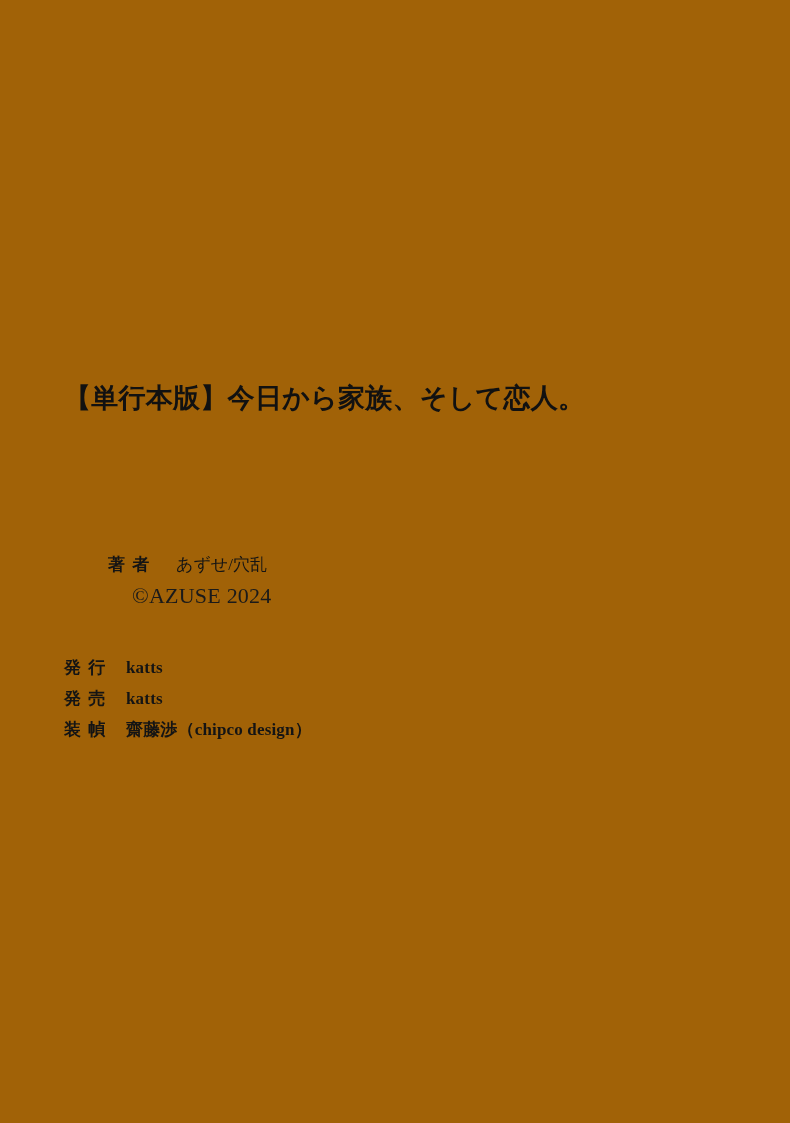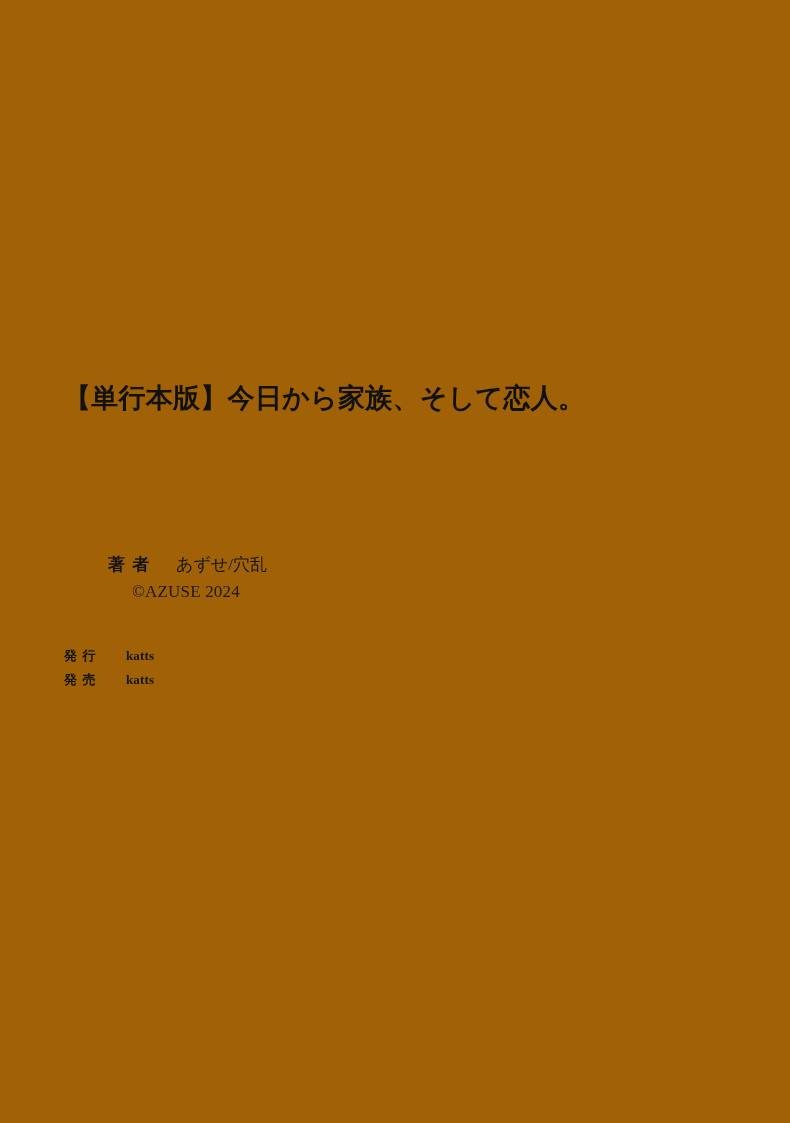--- a/index.html
+++ b/index.html
@@ -53,34 +53,34 @@
     width: 68px;
     letter-spacing: 0.42em;
     font-weight: 600;
     white-space: nowrap;
   }
   .credit-value {
     white-space: nowrap;
   }
   .copyright-line {
     margin-left: 68px;
-    font-size: 17px;
+    font-size: 22px;
     line-height: 1.6;
     letter-spacing: 0.01em;
     white-space: nowrap;
   }
 
   .spacer-block {
     height: 38px;
   }
 
   .pub-row {
     display: flex;
     align-items: flex-end;
-    font-size: 13px;
+    font-size: 17px;
     line-height: 1.85;
     color: #141414;
   }
   .pub-label {
     display: inline-block;
     width: 62px;
     letter-spacing: 0.42em;
     font-weight: 600;
     white-space: nowrap;
   }
@@ -130,19 +130,23 @@
     <div class="pub-row">
       <span class="pub-label">発行</span>
       <span class="pub-value">katts</span>
     </div>
 
     <div class="pub-row">
       <span class="pub-label">発売</span>
       <span class="pub-value">katts</span>
     </div>
 
+    <div class="pub-row">
+      <span class="pub-label">装幀</span>
+      <span class="pub-value">齋藤渉（chipco design）</span>
+    </div>
 
   </div>
 
   <div class="notices">
   </div>
 
 </div>
 
 </body></html>

